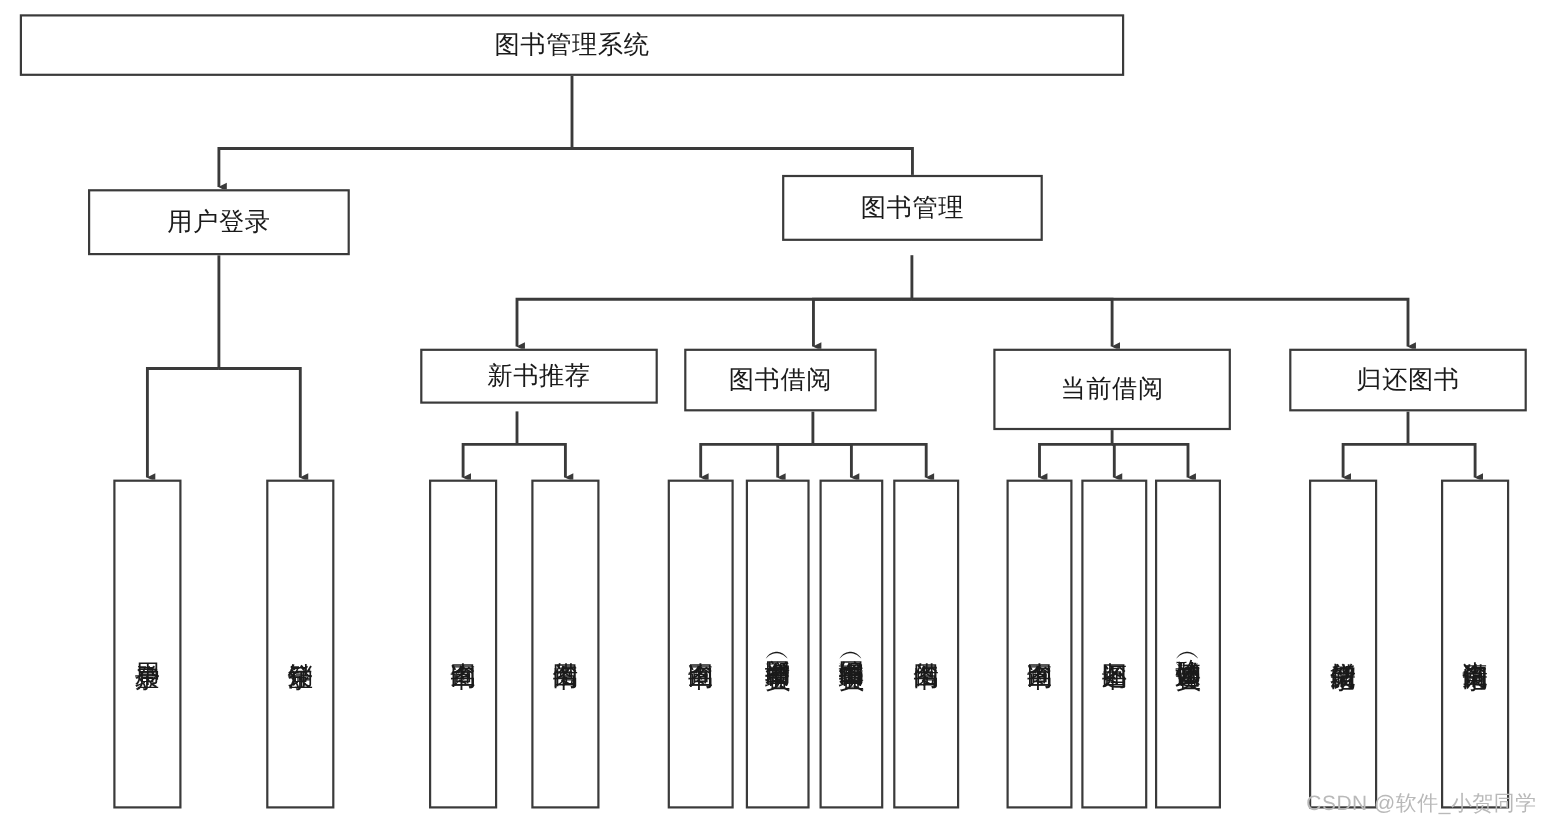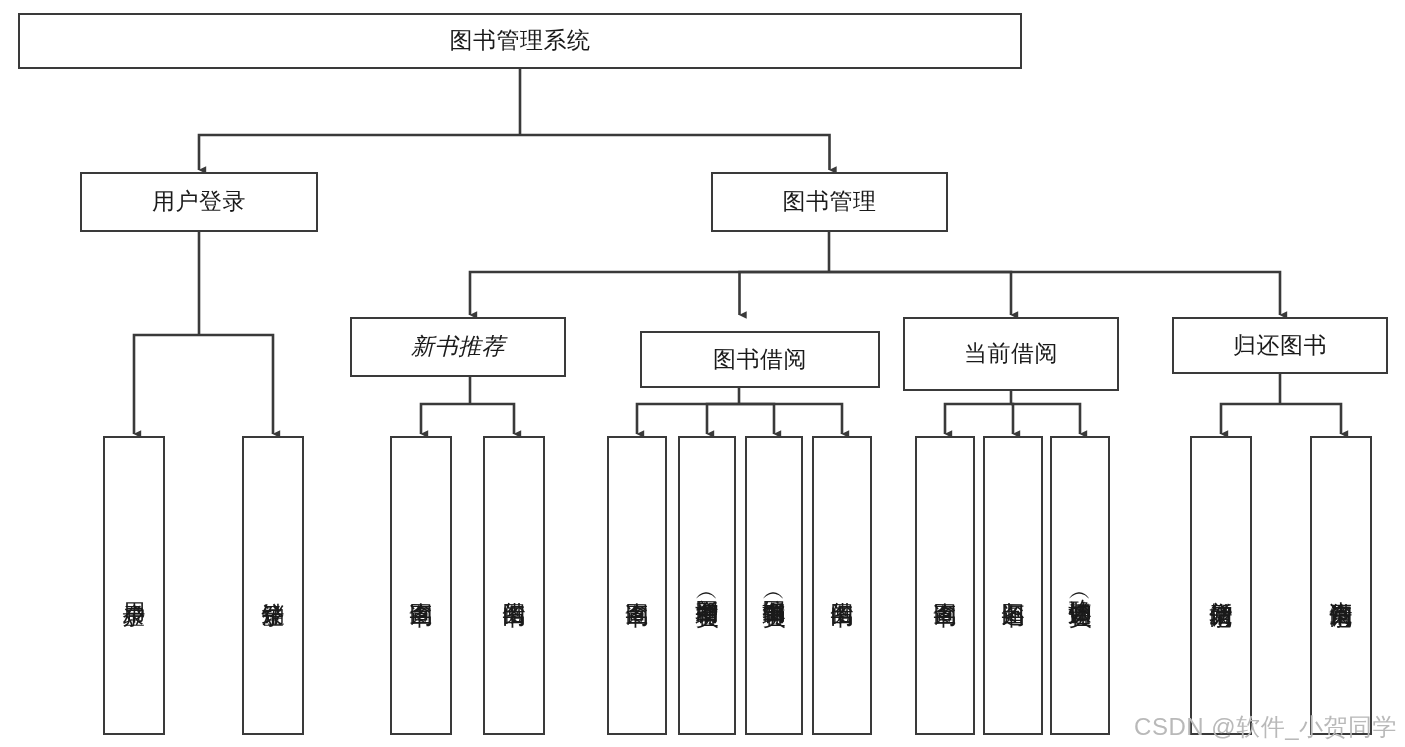--- a/index.html
+++ b/index.html
@@ -55,21 +55,21 @@
     left: 0;
     top: 0;
     width: 1405px;
     height: 747px;
     pointer-events: none;
   }
   .watermark {
     position: absolute;
     right: 8px;
     bottom: 4px;
-    font-size: 24px;
+    font-size: 19px;
     color: #b9b9b9;
     white-space: nowrap;
     letter-spacing: 0.5px;
   }
 </style>
 </head>
 <body>
 
 <div id="diagram-root">
   <svg class="connector-layer" id="connector-layer" viewBox="0 0 1405 747" width="1405" height="747" xmlns="http://www.w3.org/2000/svg">
@@ -107,27 +107,27 @@
         <path d="M 1280 404 L 1341 404 L 1341 434" stroke="#3a3a3a" stroke-width="2.6" fill="none" stroke-linejoin="miter" marker-end="url(#arrowhead)"></path>
       </g>
   </svg>
   <div id="node-layer">
       <div class="node-box" style="left: 18px; top: 13px; width: 1004px; height: 56px;">
         <div class="node-label-h">图书管理系统</div>
       </div>
       <div class="node-box" style="left: 80px; top: 172px; width: 238px; height: 60px;">
         <div class="node-label-h">用户登录</div>
       </div>
-      <div class="node-box" style="left: 711px; top: 172px; width: 237px; height: 60px;">
+      <div class="node-box" style="left: 711px; top: 159px; width: 237px; height: 60px;">
         <div class="node-label-h">图书管理</div>
       </div>
-      <div class="node-box" style="left: 350px; top: 317px; width: 216px; height: 60px; font-style: italic;">
+      <div class="node-box" style="left: 382px; top: 317px; width: 216px; height: 50px;">
         <div class="node-label-h">新书推荐</div>
       </div>
-      <div class="node-box" style="left: 640px; top: 317px; width: 240px; height: 57px; margin-top: 14px;">
+      <div class="node-box" style="left: 622px; top: 317px; width: 175px; height: 57px;">
         <div class="node-label-h">图书借阅</div>
       </div>
       <div class="node-box" style="left: 903px; top: 317px; width: 216px; height: 74px;">
         <div class="node-label-h">当前借阅</div>
       </div>
       <div class="node-box" style="left: 1172px; top: 317px; width: 216px; height: 57px;">
         <div class="node-label-h">归还图书</div>
       </div>
       <div class="node-box" style="left: 103px; top: 436px; width: 62px; height: 299px;">
         <div class="node-label-v">用户登录</div>

